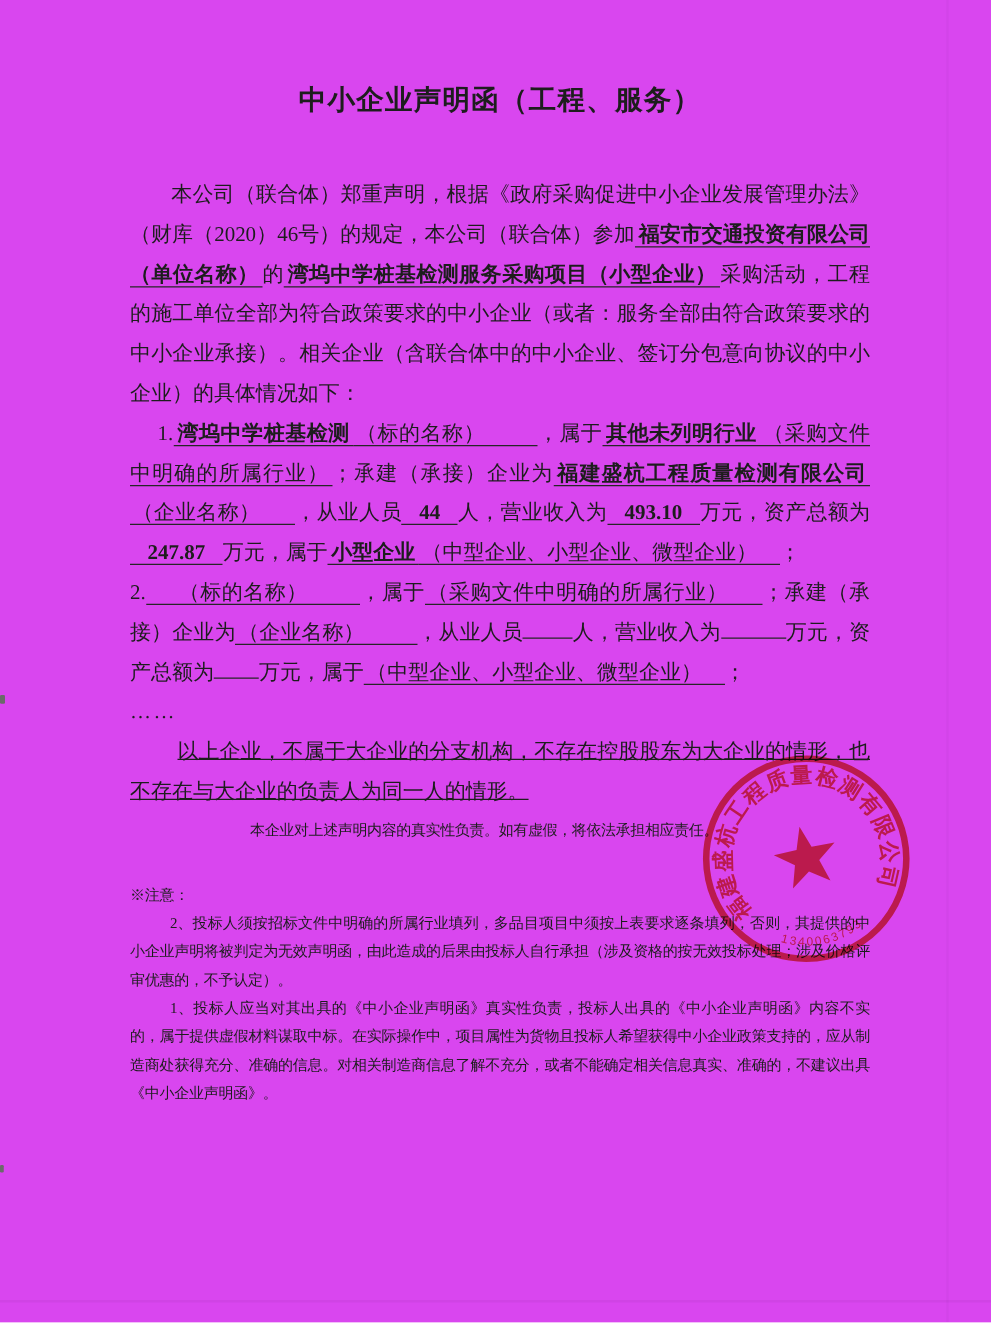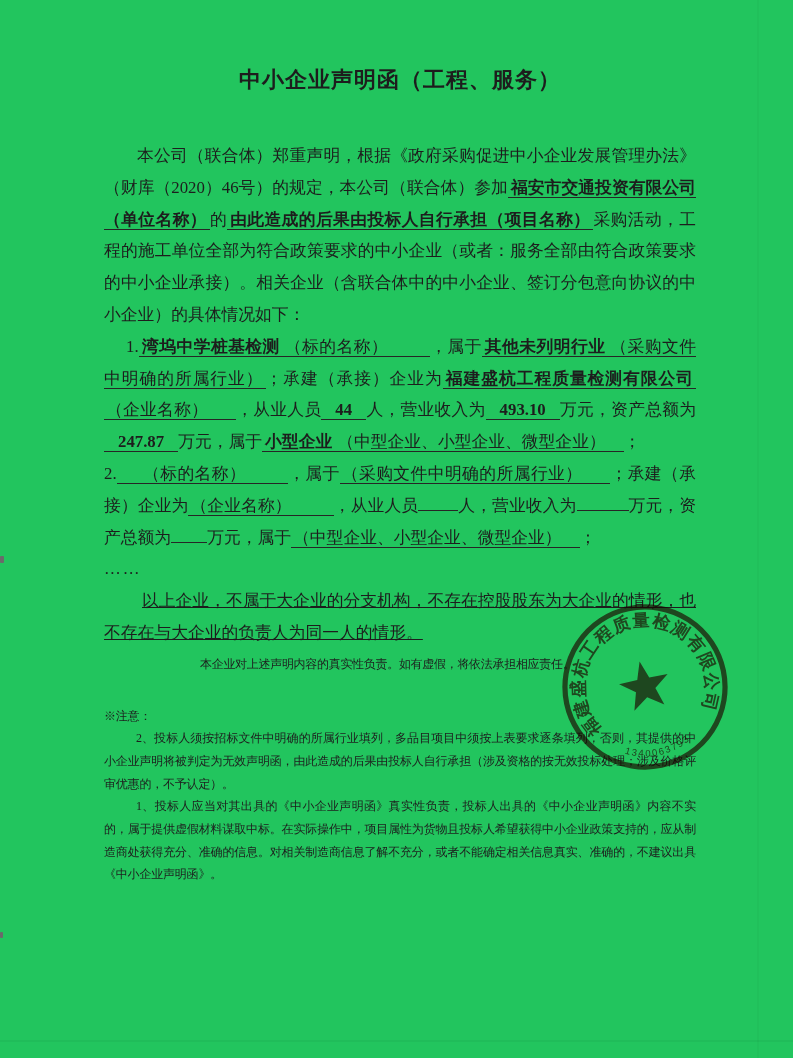--- a/index.html
+++ b/index.html
@@ -1,18 +1,18 @@
 <!DOCTYPE html>
 <html><head>
 <meta charset="utf-8">
 <style>
   html,body{margin:0;padding:0;background:#ffffff;}
   .page{
     position:relative;width:793px;height:1058px;margin:0 auto;
-    background:#22c55e;overflow:hidden;
+    background:#d946ef;overflow:hidden;
     font-family:"Liberation Serif","DejaVu Serif",serif;
     color:#1d1d1d;
   }
   .content{position:absolute;left:104px;top:0;width:592px;}
   .title{margin-top:64px;text-align:center;font-size:22px;font-weight:bold;letter-spacing:1px;line-height:32px;}
   .main{margin-top:44px;font-size:16.8px;line-height:31.8px;text-align:justify;}
   .main p{margin:0;}
   .p-intro{text-indent:33px;}
   .item1{text-indent:22px;margin-top:1px;}
   .item2{margin-left:39px;margin-top:4px;}
@@ -49,21 +49,21 @@
 </head>
 <body>
 
 <div class="page">
   <div class="content">
 
     <div class="title">中小企业声明函（工程、服务）</div>
 
     <div class="main">
 
-      <p class="p-intro"><span>本公司（联合体）郑重声明，根据《政府采购促进中小企业发展管理办法》（财库（2020）46号）的规定，本公司（联合体）参加</span><span class="f">福安市交通投资有限公司（单位名称）</span><span>的</span><span class="f">由此造成的后果由投标人自行承担（项目名称）</span><span>采购活动，工程的施工单位全部为符合政策要求的中小企业（或者：服务全部由符合政策要求的中小企业承接）。相关企业（含联合体中的中小企业、签订分包意向协议的中小企业）的具体情况如下：</span></p>
+      <p class="p-intro"><span>本公司（联合体）郑重声明，根据《政府采购促进中小企业发展管理办法》（财库（2020）46号）的规定，本公司（联合体）参加</span><span class="f">福安市交通投资有限公司（单位名称）</span><span>的</span><span class="f">湾坞中学桩基检测服务采购项目（小型企业）</span><span>采购活动，工程的施工单位全部为符合政策要求的中小企业（或者：服务全部由符合政策要求的中小企业承接）。相关企业（含联合体中的中小企业、签订分包意向协议的中小企业）的具体情况如下：</span></p>
 
       <p class="item1"><span>1.</span><span class="f">湾坞中学桩基检测</span><span class="u pr-lg">（标的名称）</span><span>，属于</span><span class="f">其他未列明行业</span><span class="u">（采购文件中明确的所属行业）</span><span>；承建（承接）企业为</span><span class="f">福建盛杭工程质量检测有限公司</span><span class="u pr-md">（企业名称）</span><span>，从业人员</span><span class="f num">44</span><span>人，营业收入为</span><span class="f num">493.10</span><span>万元，资产总额为</span><span class="f num">247.87</span><span>万元，属于</span><span class="f">小型企业</span><span class="u pr-sm">（中型企业、小型企业、微型企业）</span><span>；</span></p>
 
       <p class="item2"><span>2.</span><span class="u pl-md pr-lg">（标的名称）</span><span>，属于</span><span class="u pr-md">（采购文件中明确的所属行业）</span><span>；承建（承接）企业为</span><span class="u pr-lg">（企业名称）</span><span>，从业人员</span><span class="blank w40"></span><span>人，营业收入为</span><span class="blank w52"></span><span>万元，资产总额为</span><span class="blank w36"></span><span>万元，属于</span><span class="u pr-sm">（中型企业、小型企业、微型企业）</span><span>；</span></p>
 
       <p class="ellipsis-line">……</p>
 
       <p class="close1">以上企业，不属于大企业的分支机构，不存在控股股东为大企业的情形，也不存在与大企业的负责人为同一人的情形。</p>
       <p class="close2">本企业对上述声明内容的真实性负责。如有虚假，将依法承担相应责任。</p>
 

